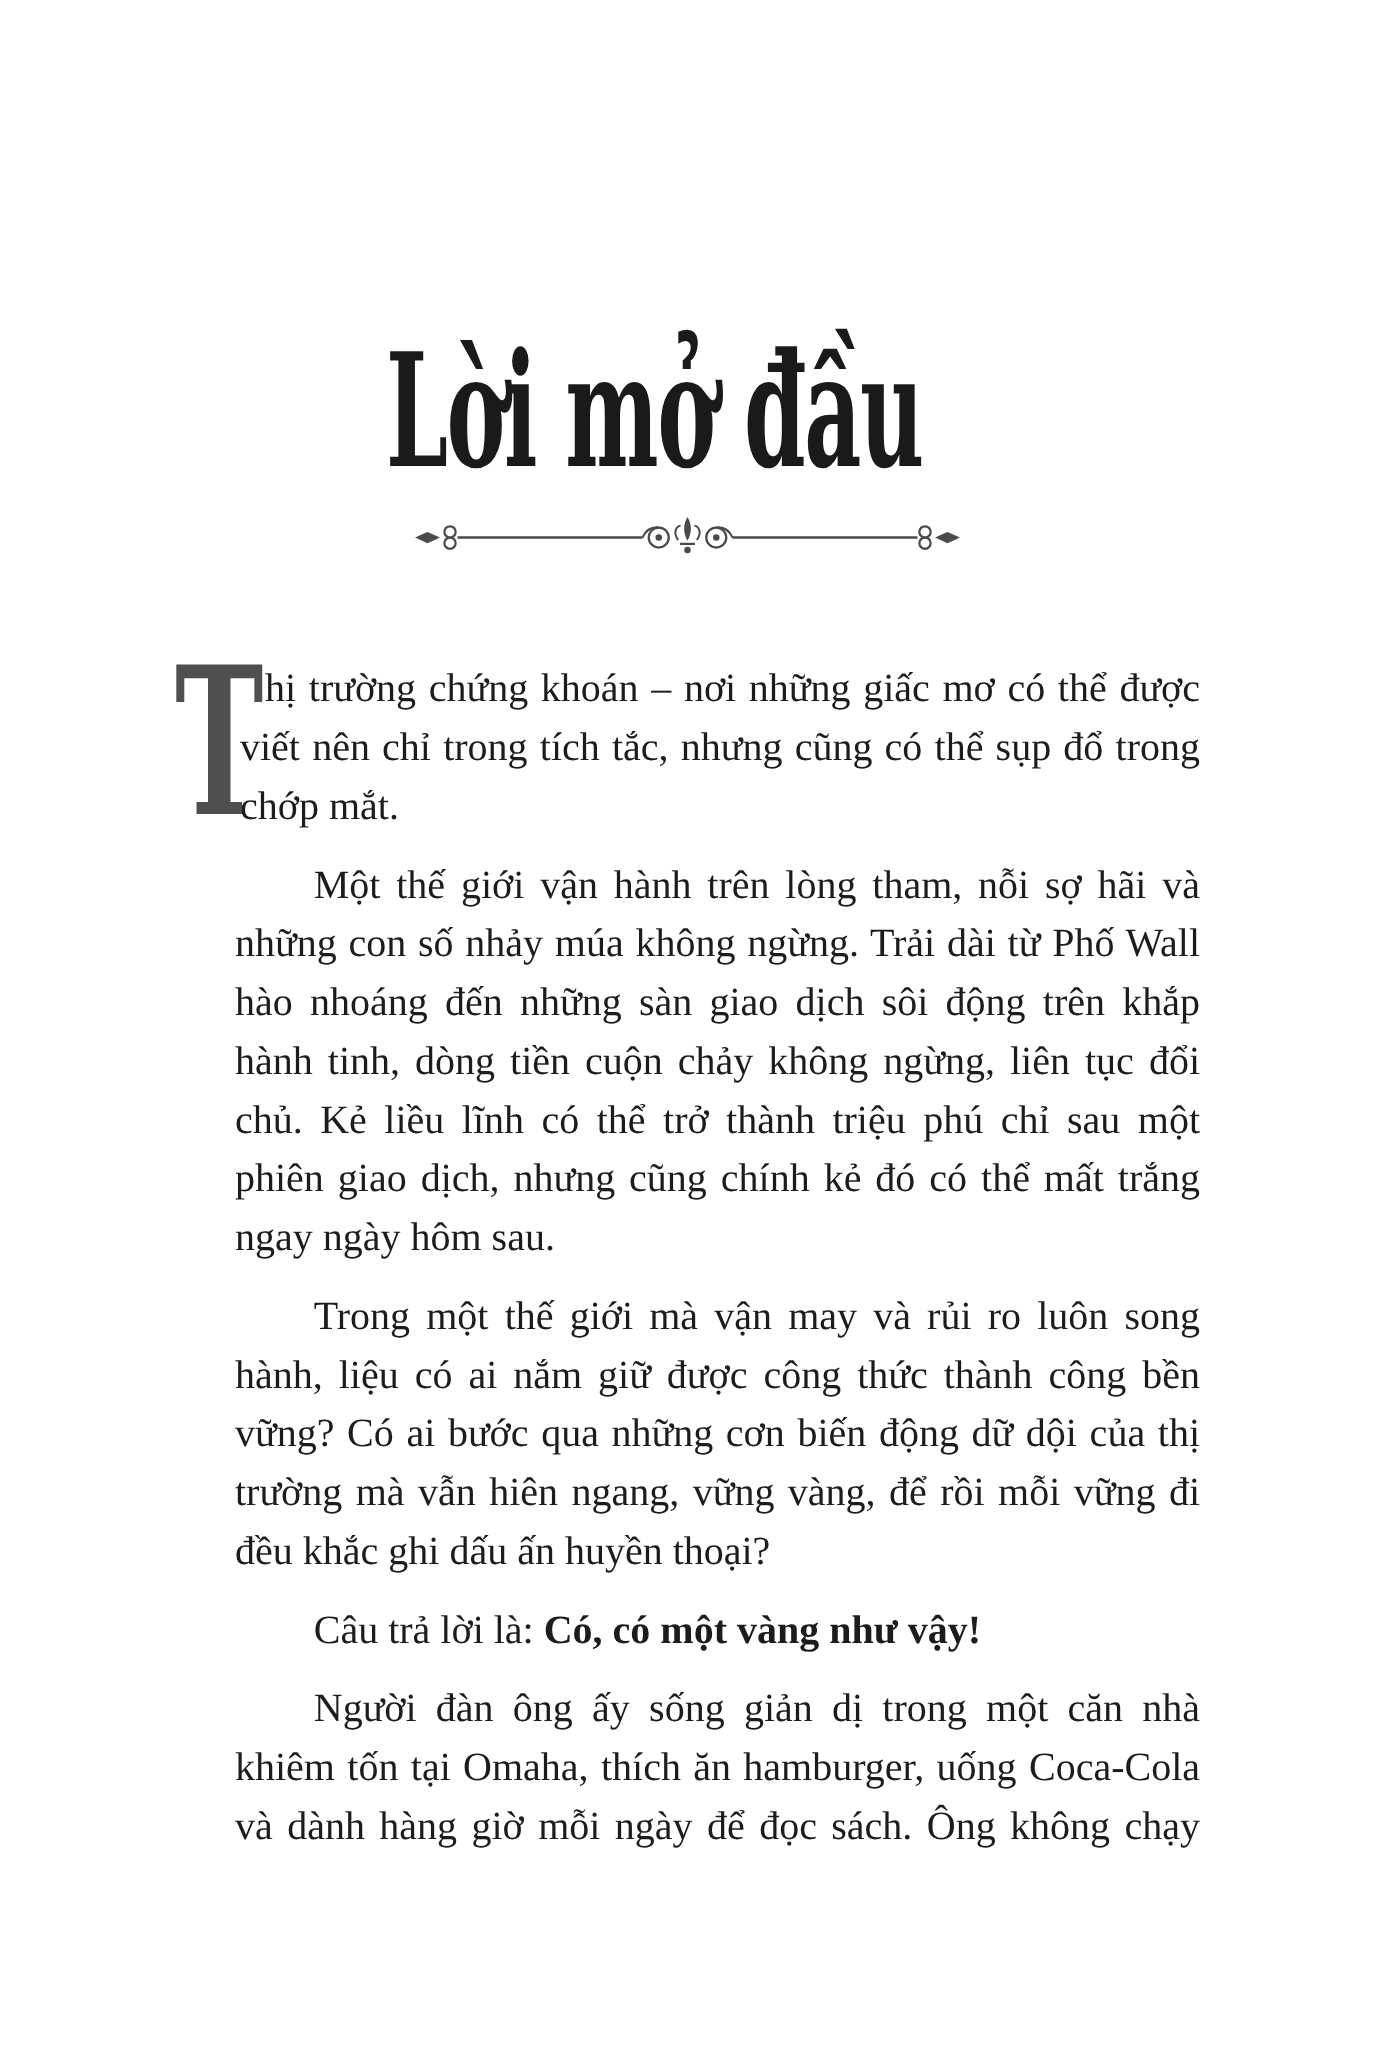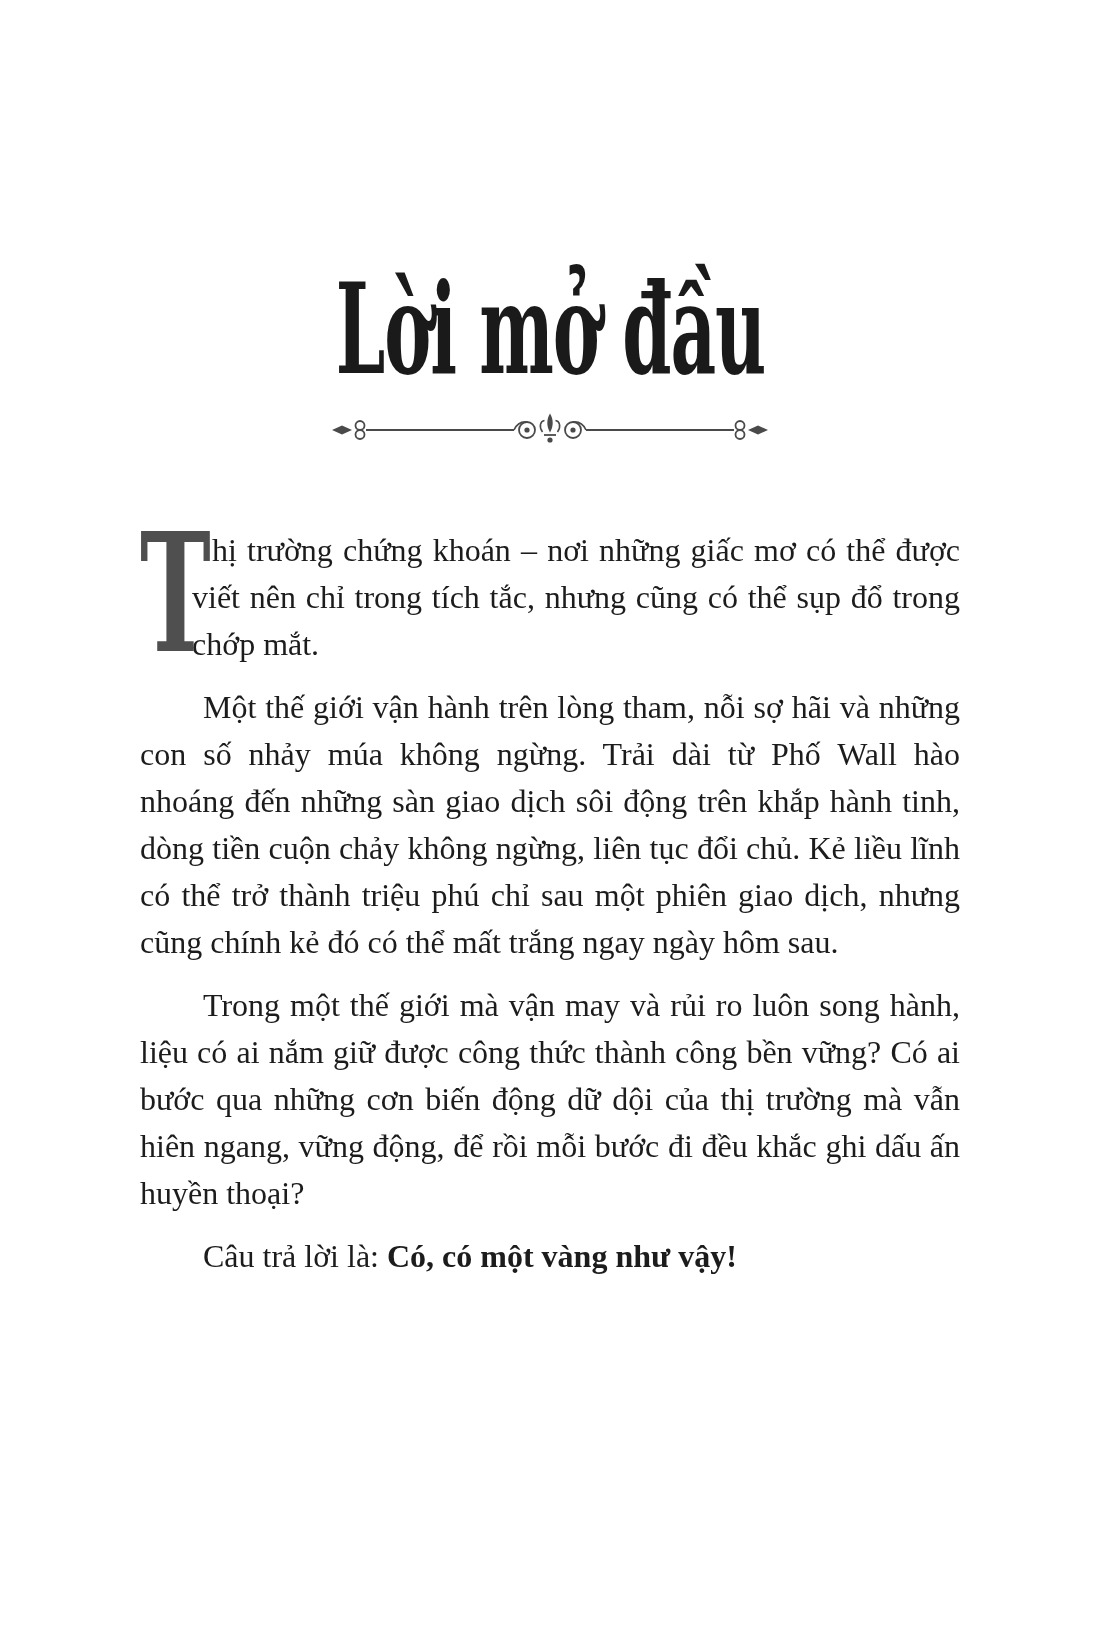--- a/index.html
+++ b/index.html
@@ -13,21 +13,20 @@
     color: #1c1c1c;
   }
 
   
   .title {
     position: absolute;
     top: 266px;
     left: 140px;
     width: 820px;
     margin: 0;
-    text-align: center;
     font-family: "DejaVu Serif", serif;
     font-weight: 700;
     font-size: 126px;
     line-height: 1;
     color: #1a1a1a;
     letter-spacing: -2px;
   }
   .title-inner {
     display: inline-block;
     transform: scaleX(0.56);
@@ -49,21 +48,21 @@
   .content {
     position: absolute;
     top: 527px;
     left: 140px;
     width: 820px;
     font-size: 32px;
     line-height: 47px;
     text-align: justify;
   }
   .content p { margin: 0; }
-  .content p + p { margin-top: 16px; }
+  .content p + p { margin-top: 16px; margin-left: 48px; }
   .indent { text-indent: 63px; }
   .continues { text-align-last: justify; }
 
   
   .dropcap-para { margin-left: 60px; }
   .dropcap {
     float: left;
     width: 72px;
     height: 140px;
     margin-right: 6px;
@@ -123,20 +122,21 @@
   </div>
 
   <div class="content">
 
     <p class="dropcap-para"><span class="dropcap">
           <span class="dropcap-glyph">T</span>
         </span><span>hị trường chứng khoán – nơi những giấc mơ có thể được viết nên chỉ trong tích tắc, nhưng cũng có thể sụp đổ trong chớp mắt.</span></p>
 
     <p class="indent">Một thế giới vận hành trên lòng tham, nỗi sợ hãi và những con số nhảy múa không ngừng. Trải dài từ Phố Wall hào nhoáng đến những sàn giao dịch sôi động trên khắp hành tinh, dòng tiền cuộn chảy không ngừng, liên tục đổi chủ. Kẻ liều lĩnh có thể trở thành triệu phú chỉ sau một phiên giao dịch, nhưng cũng chính kẻ đó có thể mất trắng ngay ngày hôm sau.</p>
 
-    <p class="indent">Trong một thế giới mà vận may và rủi ro luôn song hành, liệu có ai nắm giữ được công thức thành công bền vững? Có ai bước qua những cơn biến động dữ dội của thị trường mà vẫn hiên ngang, vững động, để rồi mỗi bước đi đều khắc ghi dấu ấn huyền thoại?</p>
+    <p class="indent">Trong một thế giới mà vận may và rủi ro luôn song hành, liệu có ai nắm giữ được công thức thành công bền vững? Có ai bước qua những cơn biến động dữ dội của thị trường mà vẫn hiên ngang, vững vàng, để rồi mỗi vững đi đều khắc ghi dấu ấn huyền thoại?</p>
 
     <p class="indent"><span>Câu trả lời là: </span><strong>Có, có một vàng như vậy!</strong></p>
 
+    <p class="indent continues">Người đàn ông ấy sống giản dị trong một căn nhà khiêm tốn tại Omaha, thích ăn hamburger, uống Coca-Cola và dành hàng giờ mỗi ngày để đọc sách. Ông không chạy</p>
 
   </div>
 
 </div>
 
 </body></html>

